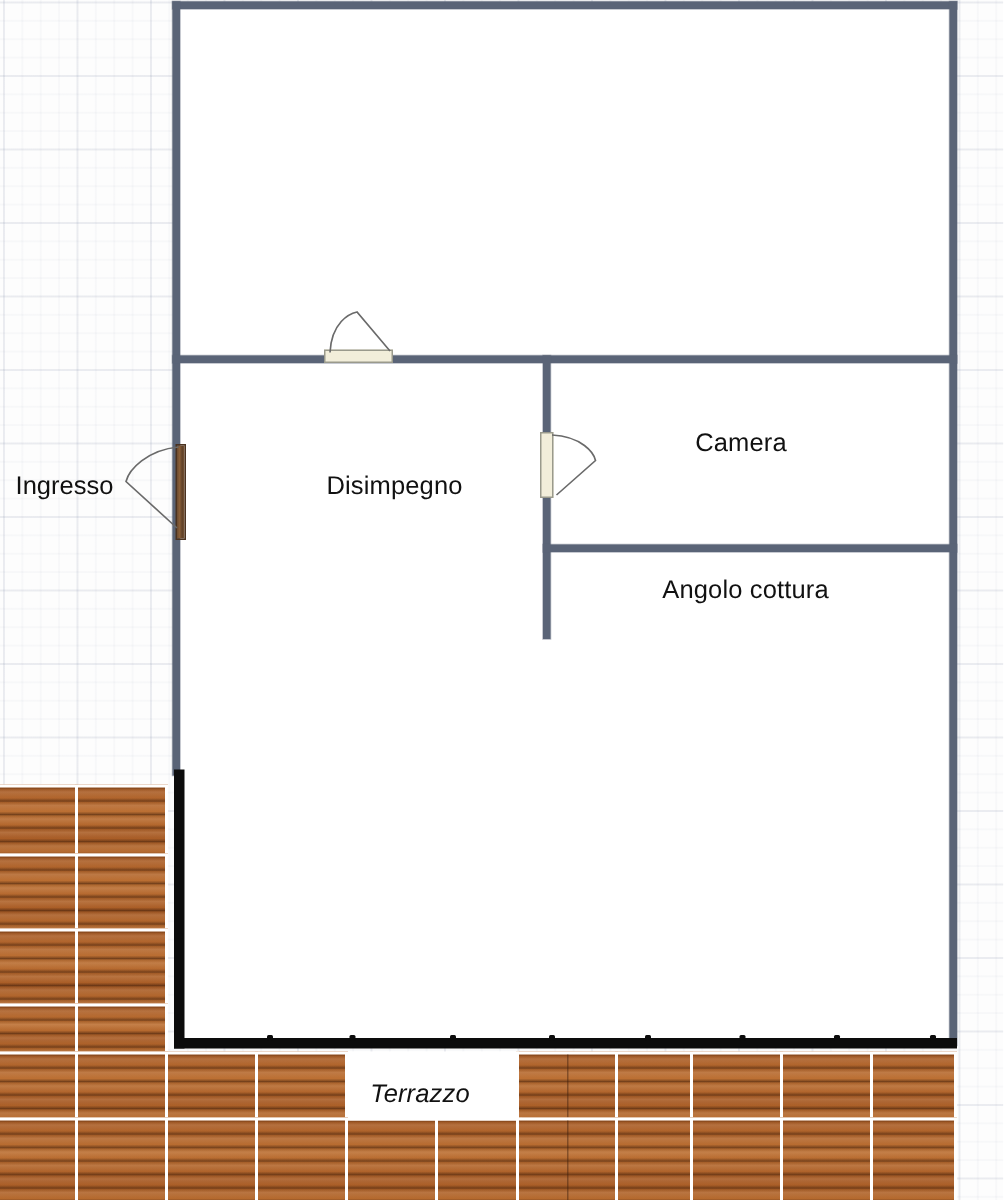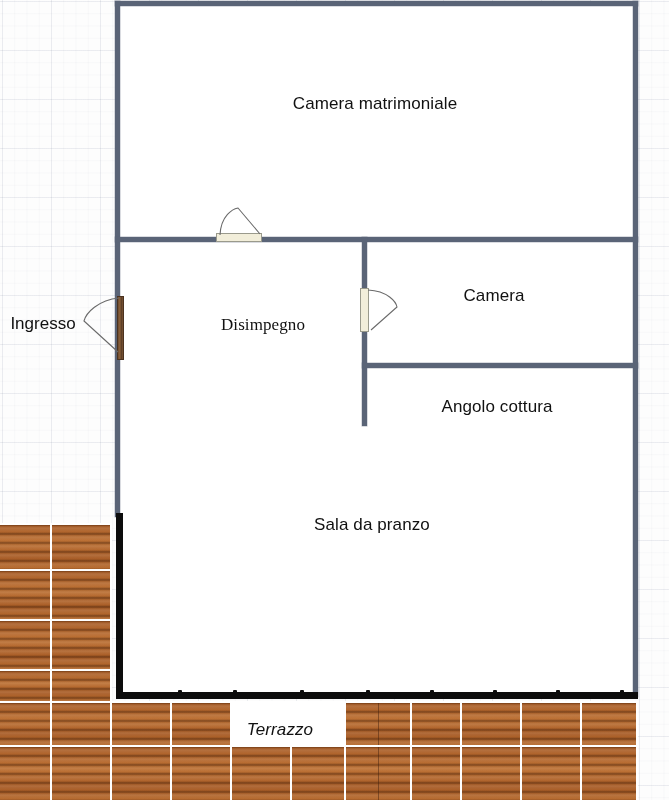--- a/index.html
+++ b/index.html
@@ -218,27 +218,25 @@
   <div class="door-leaf" style="left:360px; top:288px; width:9px; height:44px;"></div>
   <svg class="swing" width="50" height="52" style="left:366px; top:286px;">
     <path d="M 2,4 C 22,5 30,16 31,21 L 5,44"></path>
   </svg>
 
   <div class="door-leaf-wood" style="left:117px; top:296px; width:7px; height:64px;"></div>
   <svg class="swing" width="48" height="62" style="left:76px; top:296px;">
     <path d="M 43,2 C 22,4 10,17 8,25 L 42,56"></path>
   </svg>
 
-  <div class="label" style="left:375px; top:104px; transform:translate(-50%,-50%);">Camera matrimoniale</div>
 
   <div class="label" style="left:494px; top:296px; transform:translate(-50%,-50%);">Camera</div>
 
-  <div class="label" style="left:263px; top:325px; transform:translate(-50%,-50%);font-family:Liberation Serif, serif;">Disimpegno</div>
-
-  <div class="label" style="left:497px; top:407px; transform:translate(-50%,-50%);text-align:right;">Angolo cottura</div>
-
-  <div class="label" style="left:372px; top:525px; transform:translate(-50%,-50%);">Sala da pranzo</div>
+  <div class="label" style="left:263px; top:325px; transform:translate(-50%,-50%);">Disimpegno</div>
+
+  <div class="label" style="left:497px; top:394px; transform:translate(-50%,-50%);text-align:right;">Angolo cottura</div>
+
 
   <div class="label" style="left:280px; top:730px; transform:translate(-50%,-50%);font-style:italic;">Terrazzo</div>
 
   <div class="label-ext" style="left:37px; top:324px; transform:translate(-50%,-50%);padding-left:12px;">Ingresso</div>
 
 </div>
 
 </body></html>

